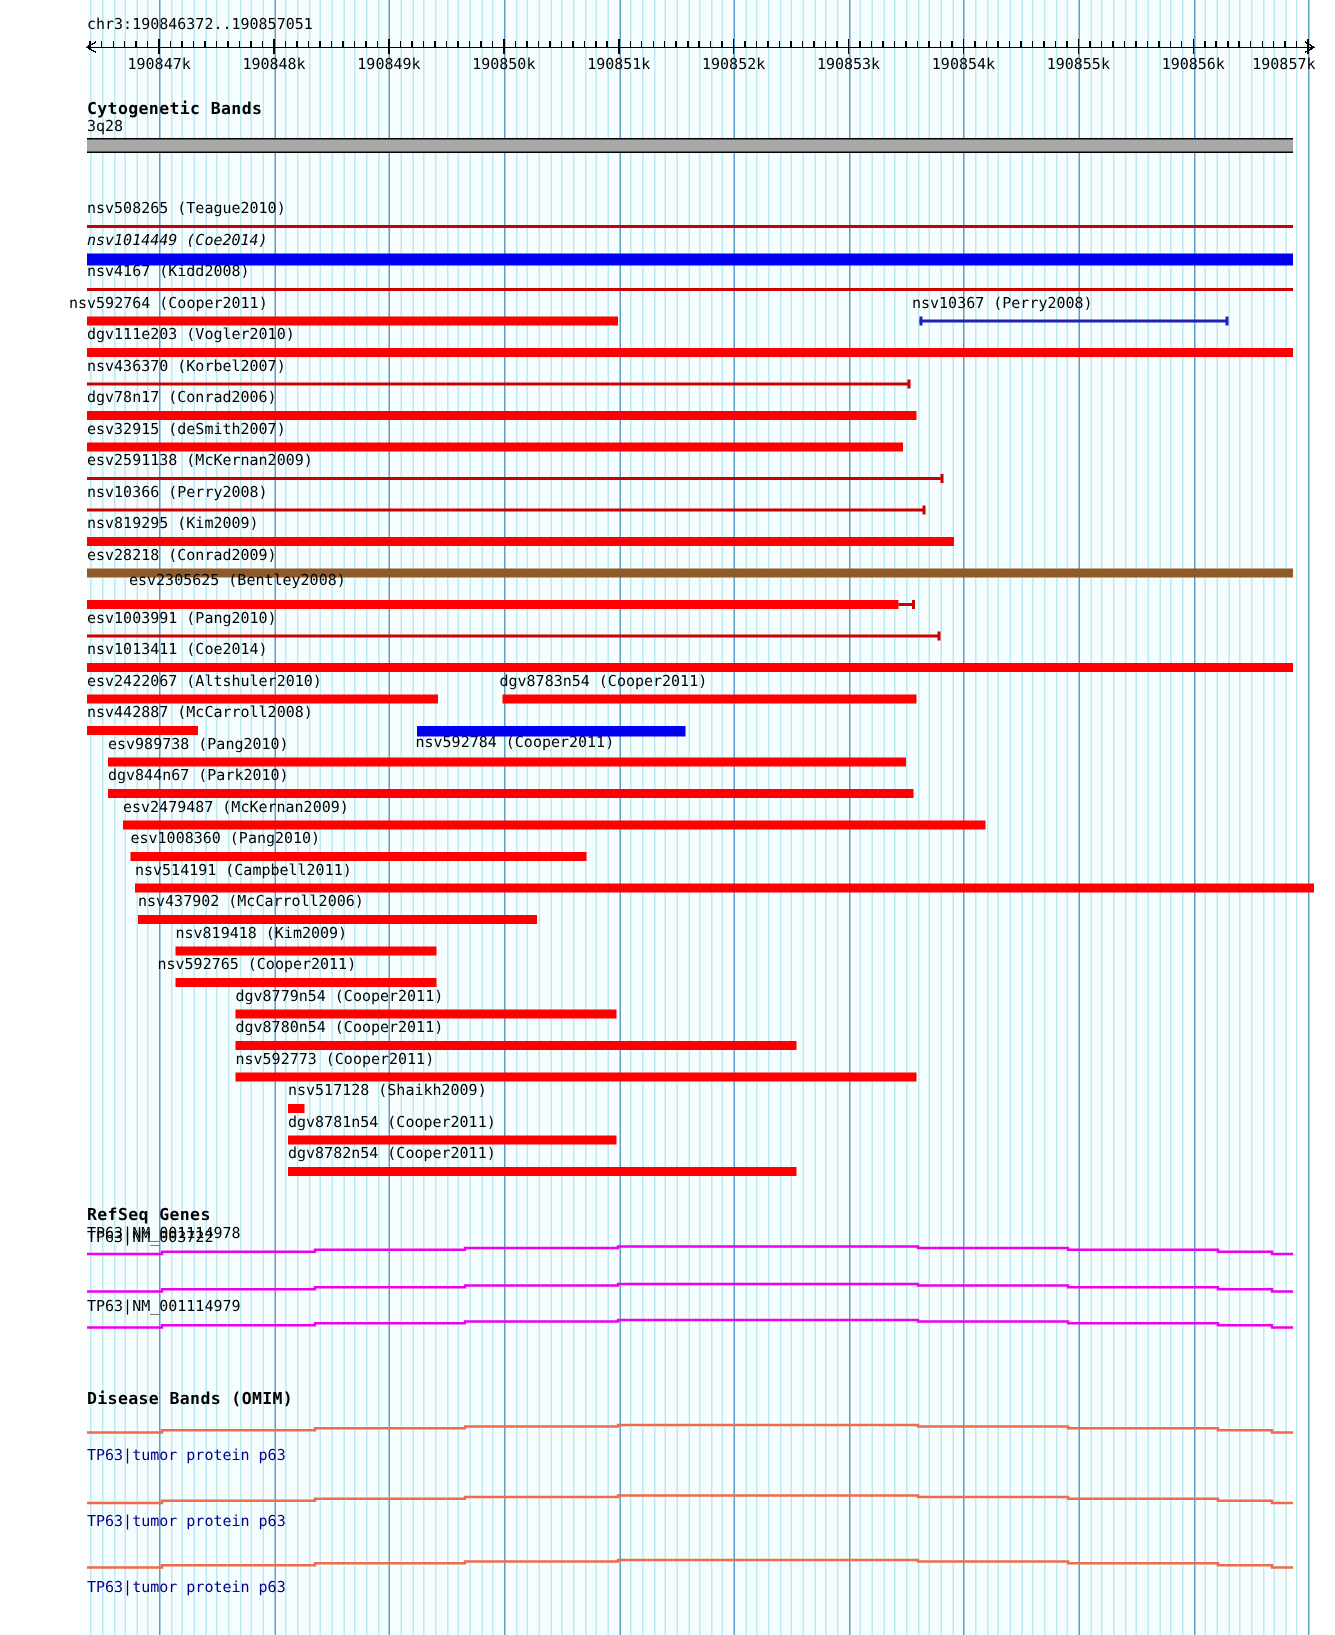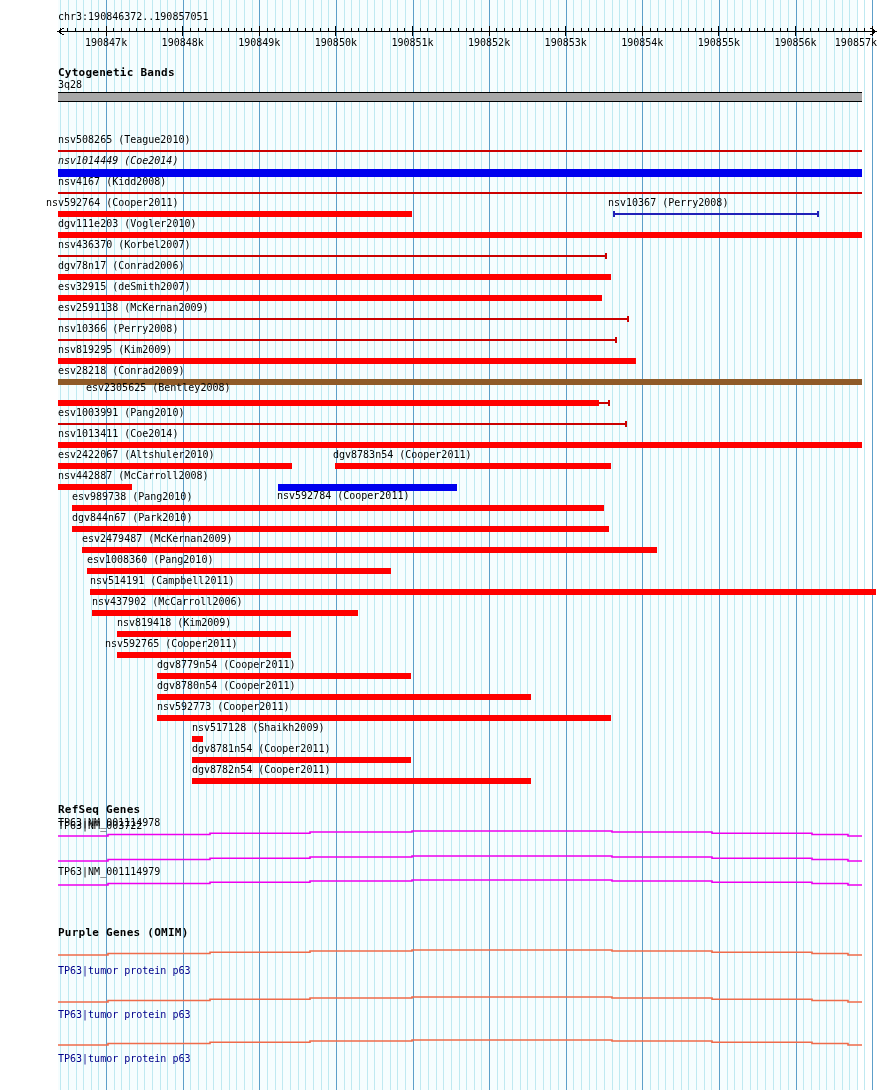--- a/index.html
+++ b/index.html
@@ -264,21 +264,21 @@
       <text y="46" font-size="10px" fill="#000" text-anchor="end" font-family="&quot;DejaVu Sans Mono&quot;, monospace" x="877.0">190857k</text>
     </svg>
 
   <div class="hdr" style="left:58px; top:67px;">Cytogenetic Bands</div>
   <div class="lbl" style="left:58px; top:79px;">3q28</div>
   <div id="band" style="left: 58px; top: 92px; width: 804px; height: 10px; background: rgb(168, 168, 168); border-color: rgb(0, 0, 0);"></div>
 
 
   <div class="hdr" style="left:58px; top:804px;">RefSeq Genes</div>
 
-  <div class="hdr" style="left:58px; top:927px;">Purple Genes (OMIM)</div>
+  <div class="hdr" style="left:58px; top:927px;">Disease Bands (OMIM)</div>
 
   <div id="features">
       <div class="lbl" style="left: 58px; top: 134px;">nsv508265 (Teague2010)</div>
       <div class="bar" style="left: 58px; top: 150px; width: 804px; height: 2px; background: rgb(204, 0, 0);"></div>
       <div class="lbl" style="left: 58px; top: 155px; font-style: italic;">nsv1014449 (Coe2014)</div>
       <div class="bar" style="left: 58px; top: 169px; width: 804px; height: 8px; background: rgb(0, 0, 238);"></div>
       <div class="lbl" style="left: 58px; top: 176px;">nsv4167 (Kidd2008)</div>
       <div class="bar" style="left: 58px; top: 192px; width: 804px; height: 2px; background: rgb(204, 0, 0);"></div>
       <div class="lbl" style="left: 46px; top: 197px;">nsv592764 (Cooper2011)</div>
       <div class="bar" style="left: 58px; top: 211px; width: 354px; height: 6px; background: rgb(255, 0, 0);"></div>

